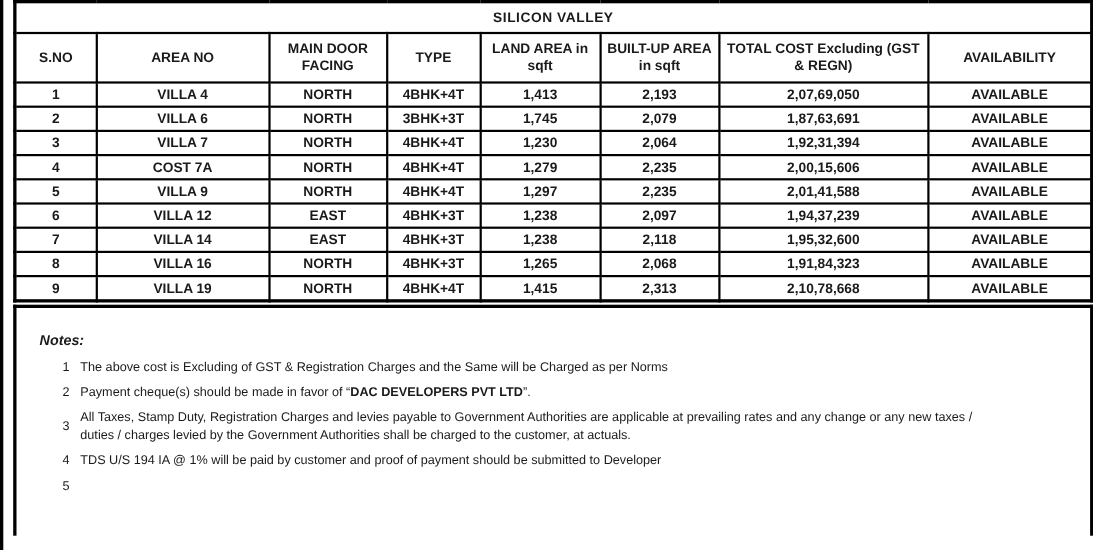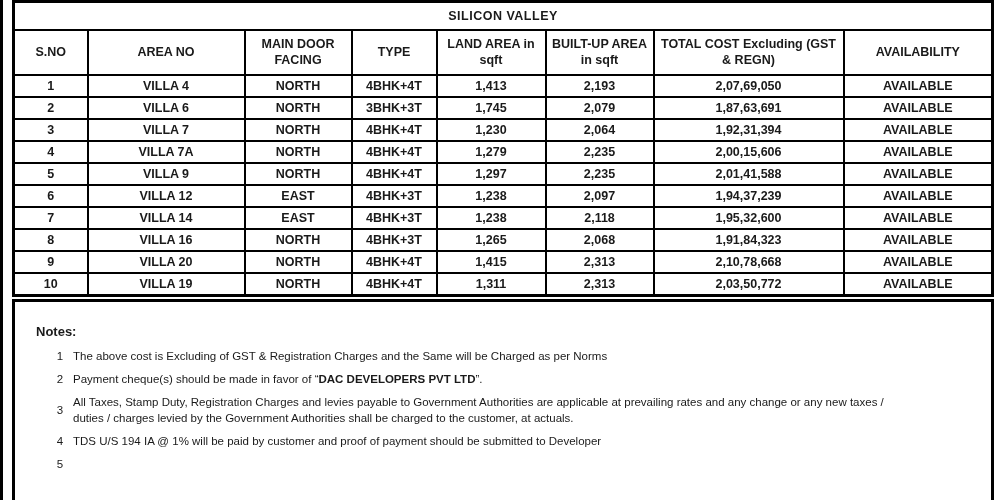--- a/index.html
+++ b/index.html
@@ -33,21 +33,21 @@
   tr.data-row td{height:20px;}
   .hl-inner{background:#b8d4e8;padding:1px 4px;}
 
   .notes-box{
     margin-top:2px;
     border:3px solid #000;border-bottom:none;
     box-sizing:border-box;width:982px;height:210px;
     padding-top:22px;position:relative;
   }
   .notes-heading{
-    font-weight:bold;font-size:13px;margin:0 0 10px 21px;
+    font-weight:bold;font-size:13px;margin:0 0 10px 21px;font-style:italic;
   }
   .note-item{
     display:flex;align-items:center;margin:0 0 8px 32px;
     font-size:11.5px;line-height:1.32;
   }
   .note-num{width:26px;text-align:center;flex:none;}
   .note-text{width:836px;}
   .bold{font-weight:bold;}
   .footer-date{
     position:absolute;left:731px;top:486px;
@@ -112,21 +112,21 @@
             <td>VILLA 7</td>
             <td>NORTH</td>
             <td>4BHK+4T</td>
             <td>1,230</td>
             <td>2,064</td>
             <td>1,92,31,394</td>
             <td>AVAILABLE</td>
           </tr>
           <tr class="data-row">
             <td>4</td>
-            <td>VILLA 7A</td>
+            <td>COST 7A</td>
             <td>NORTH</td>
             <td>4BHK+4T</td>
             <td>1,279</td>
             <td>2,235</td>
             <td>2,00,15,606</td>
             <td>AVAILABLE</td>
           </tr>
           <tr class="data-row">
             <td>5</td>
             <td>VILLA 9</td>
@@ -162,38 +162,28 @@
             <td>VILLA 16</td>
             <td>NORTH</td>
             <td>4BHK+3T</td>
             <td>1,265</td>
             <td>2,068</td>
             <td>1,91,84,323</td>
             <td>AVAILABLE</td>
           </tr>
           <tr class="data-row">
             <td>9</td>
-            <td>VILLA 20</td>
+            <td>VILLA 19</td>
             <td>NORTH</td>
             <td>4BHK+4T</td>
             <td>1,415</td>
             <td>2,313</td>
             <td>2,10,78,668</td>
             <td>AVAILABLE</td>
           </tr>
-          <tr class="data-row">
-            <td>10</td>
-            <td>VILLA 19</td>
-            <td>NORTH</td>
-            <td>4BHK+4T</td>
-            <td>1,311</td>
-            <td>2,313</td>
-            <td>2,03,50,772</td>
-            <td>AVAILABLE</td>
-          </tr>
         </tbody>
     </table>
 
     <div class="notes-box">
       <div class="notes-heading">Notes:</div>
 
       <div class="note-item">
         <span class="note-num">1</span>
         <span class="note-text">The above cost is Excluding of GST &amp; Registration Charges and the Same will be Charged as per Norms</span>
       </div>

